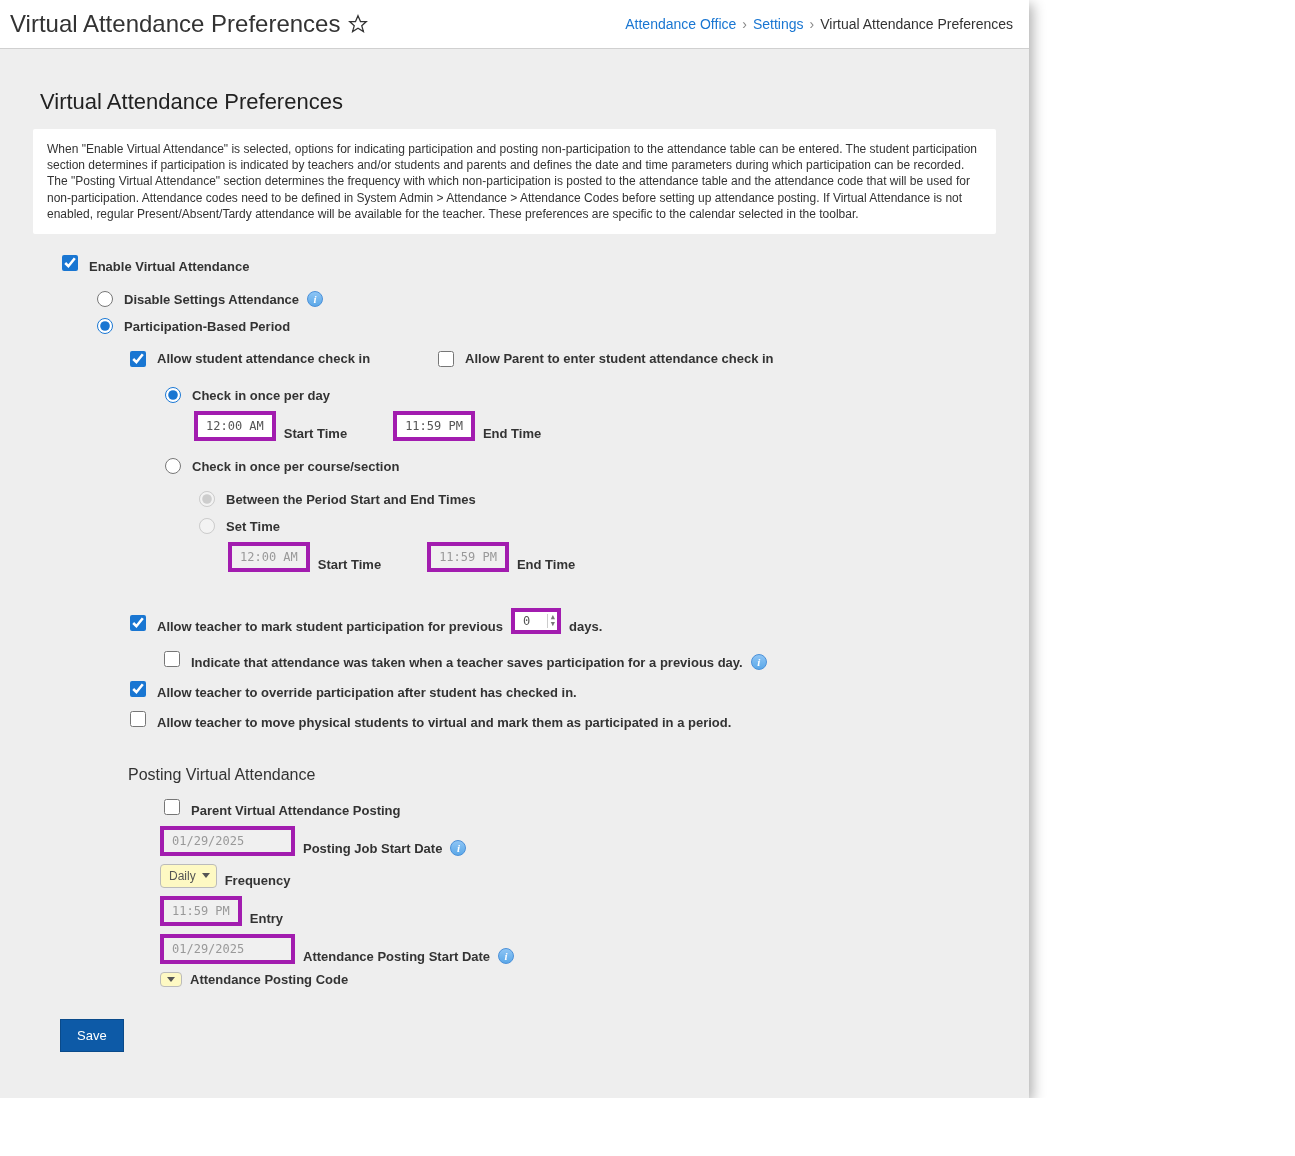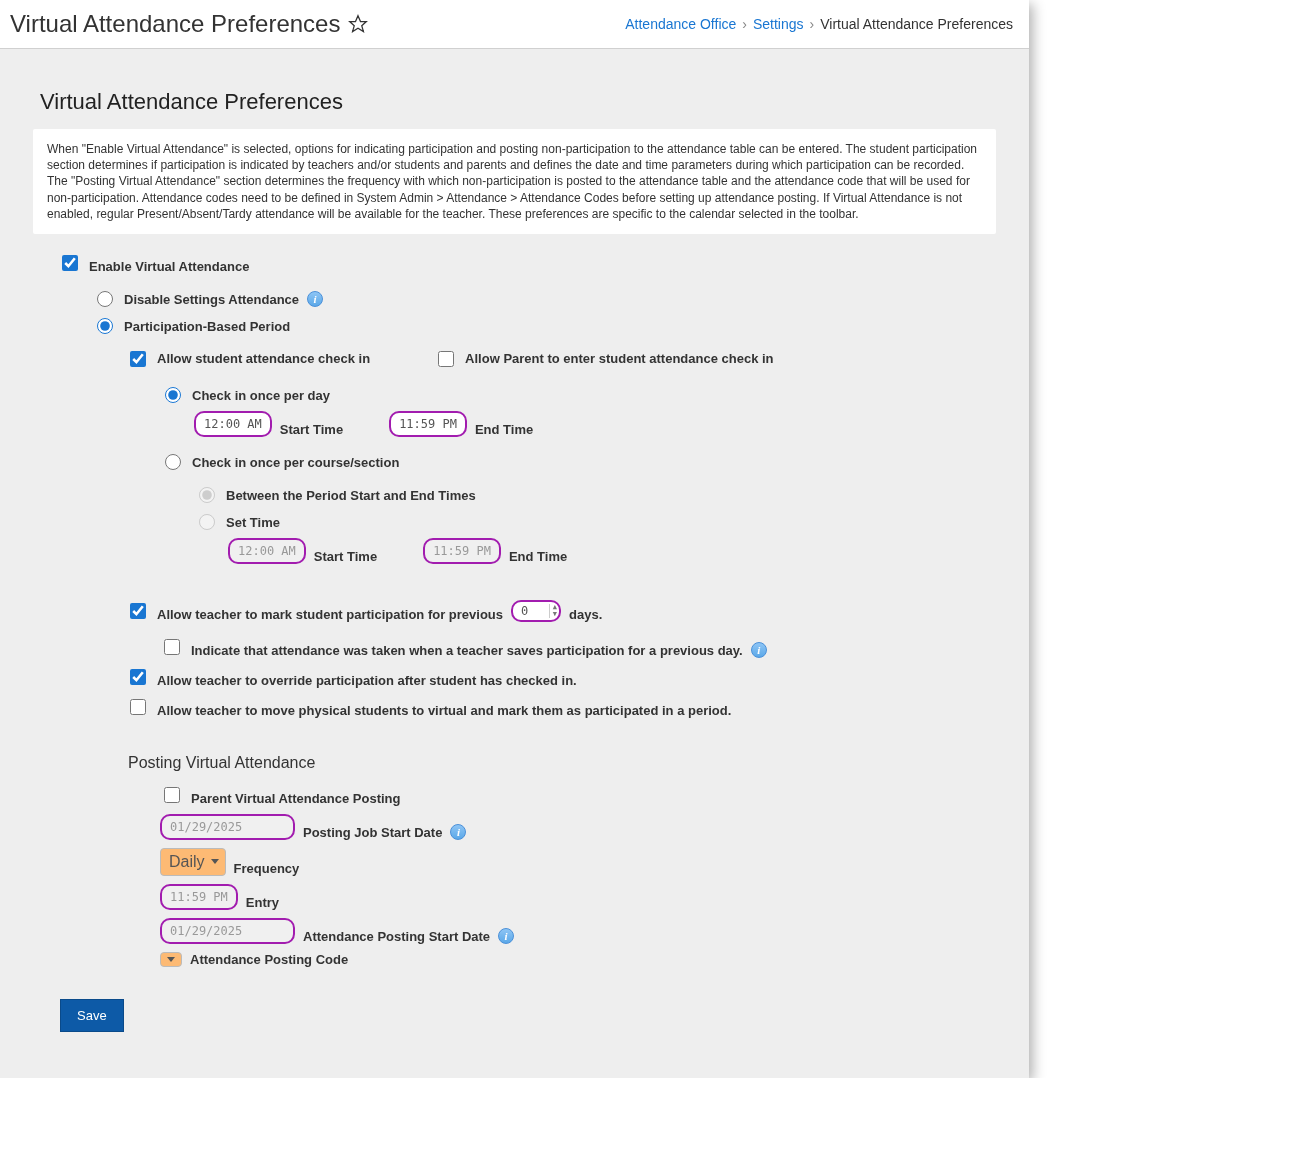--- a/index.html
+++ b/index.html
@@ -122,22 +122,22 @@
       font-weight: bold;
       font-size: 11px;
       font-style: italic;
       align-items: center;
       justify-content: center;
       font-family: Georgia, serif;
       border: 1px solid #4a90d9;
     }
     .time-box, .date-box, .num-box {
       display: inline-block;
-      border: 2px solid #a21caf;
-      border-radius: 10px;
+      border: 4px solid #a21caf;
+      border-radius: 0;
       padding: 4px 8px;
       background: #fff;
       font-family: monospace;
       font-size: 12px;
       color: #555;
     }
     .time-box.disabled, .date-box.disabled {
       background: #f0f0f0;
       color: #999;
     }
@@ -157,22 +157,22 @@
       border-left: 1px solid #ccc;
       padding-left: 3px;
     }
     .select-box {
       display: inline-flex;
       align-items: center;
       gap: 6px;
       border: 1px solid #bbb;
       border-radius: 4px;
       padding: 4px 6px 4px 8px;
-      background: #fdba74;
-      font-size: 16px;
+      background: #fef9c3;
+      font-size: 12px;
       color: #555;
     }
     .select-box.narrow { padding: 4px 6px; }
     .caret-down {
       width: 0;
       height: 0;
       border-left: 4px solid transparent;
       border-right: 4px solid transparent;
       border-top: 5px solid #555;
     }

